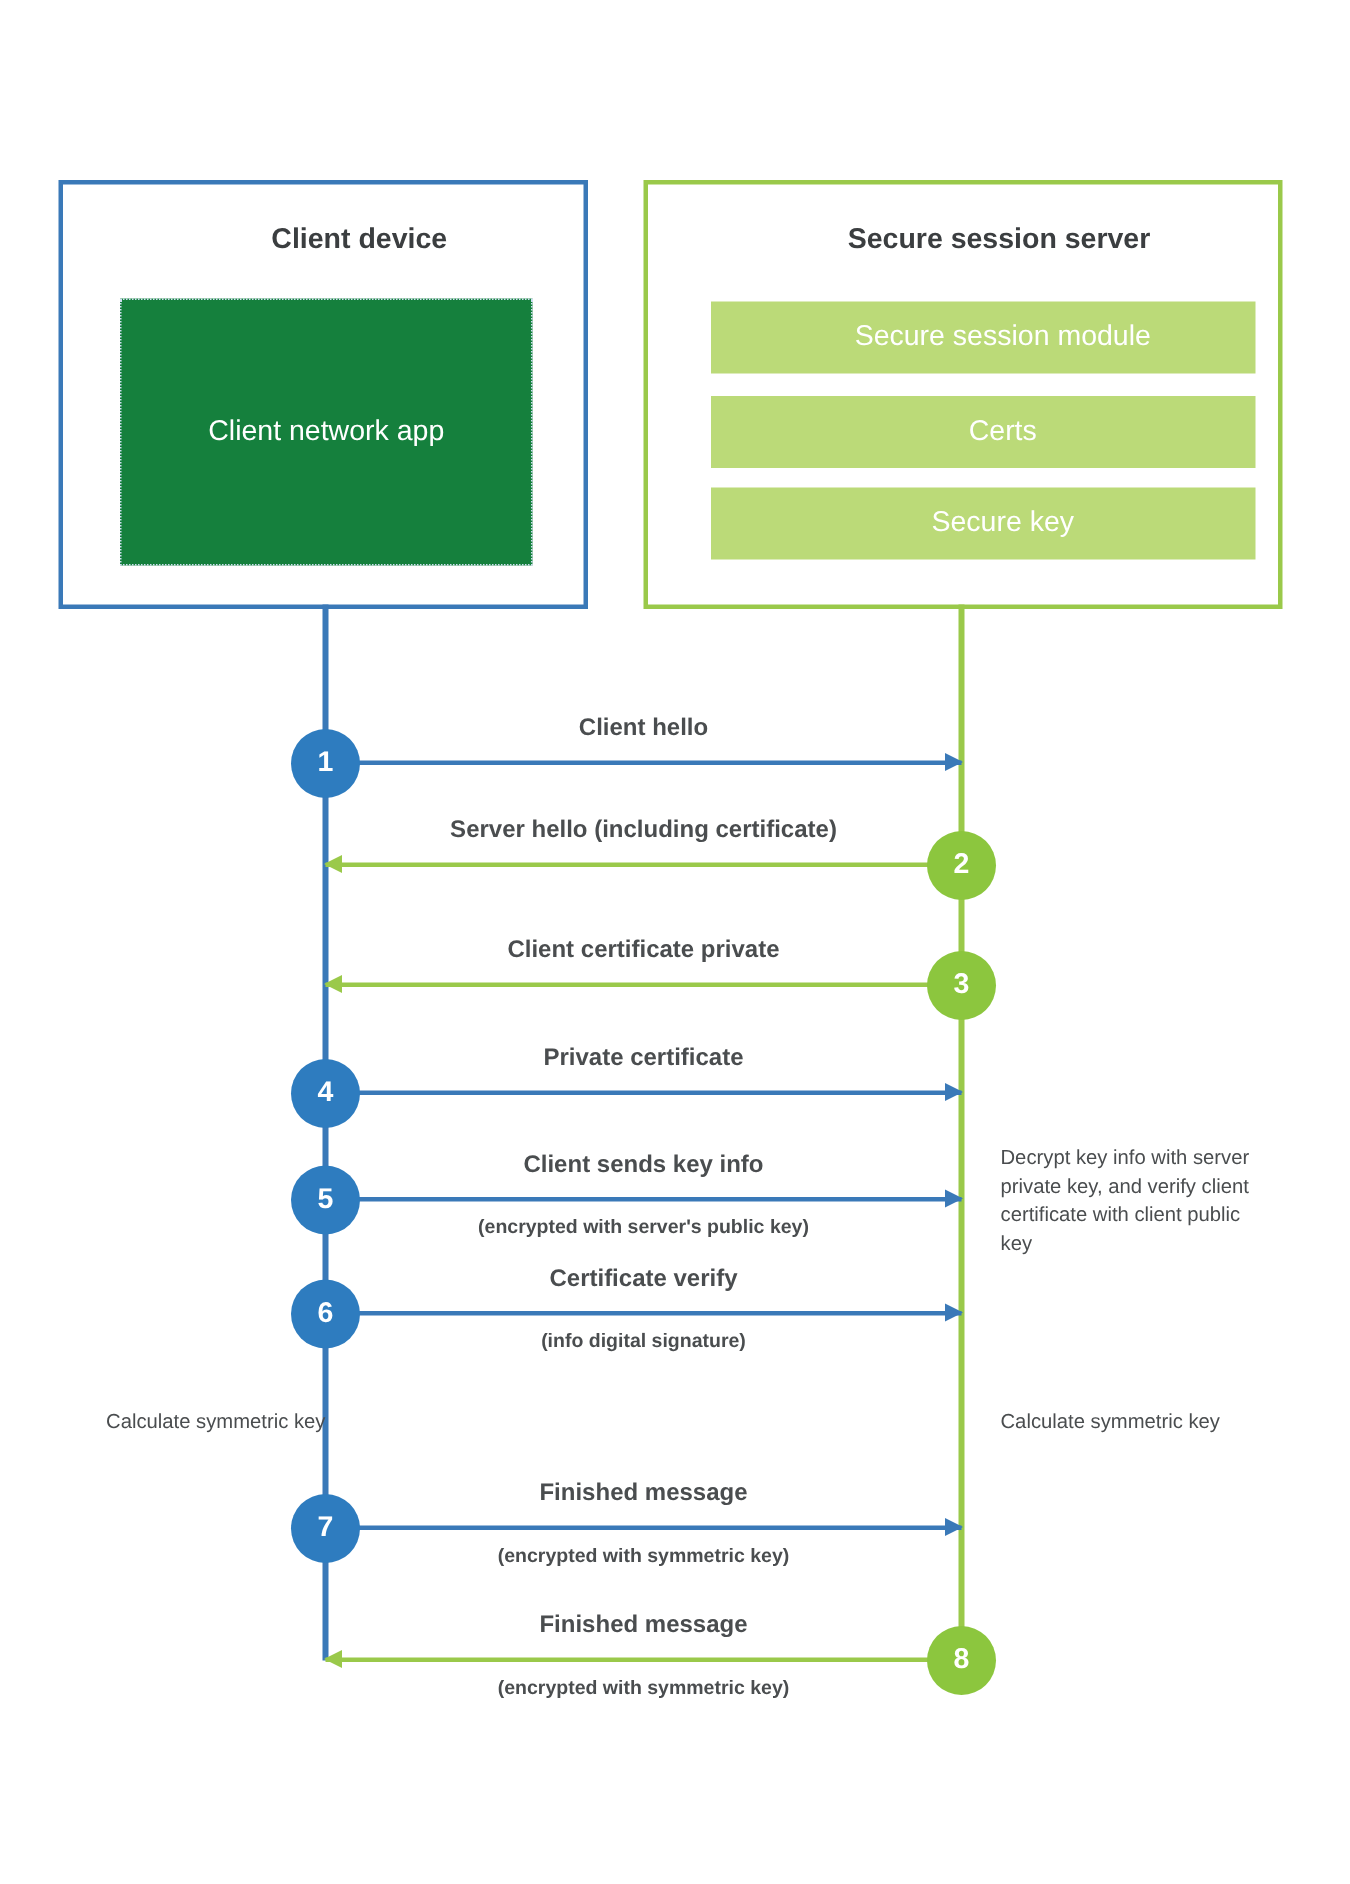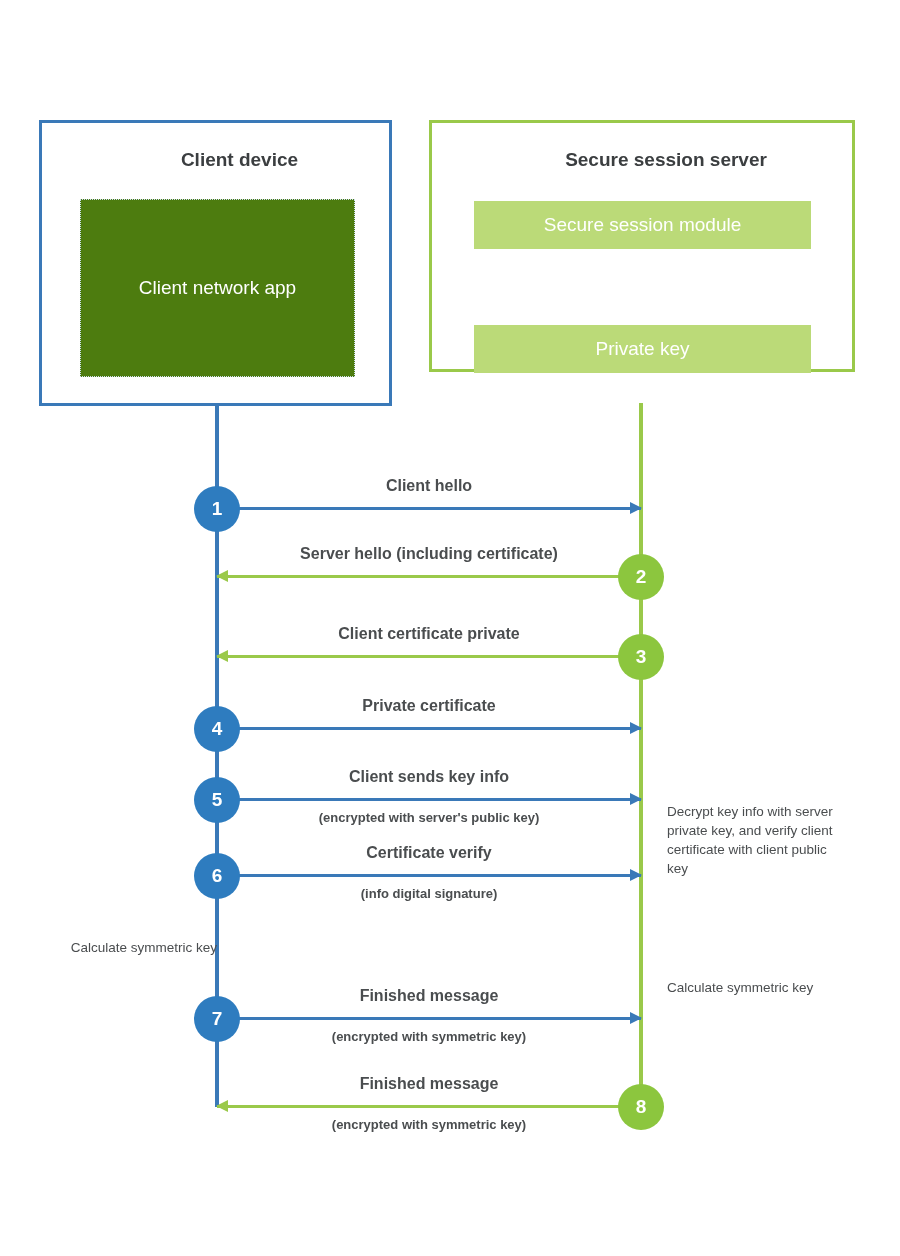--- a/index.html
+++ b/index.html
@@ -39,42 +39,42 @@
     left: 39px;
     top: 120px;
     width: 353px;
     height: 286px;
     border: 3px solid #3a79b8;
   }
   .actor-box.server {
     left: 429px;
     top: 120px;
     width: 426px;
-    height: 252px;
+    height: 286px;
     border: 3px solid #9ac94a;
   }
   .actor-title {
     position: absolute;
     left: 0;
     right: 0;
     top: 26px;
     text-align: center;
     font-size: 19px;
     font-weight: bold;
     color: #3b3e40;
     margin-left: 48px;
   }
 
   .client-app-box {
     position: absolute;
     left: 38px;
     top: 76px;
     width: 275px;
     height: 178px;
-    background: #4d7c0f;
+    background: #15803d;
     border: 1px dotted #cfe0f2;
     box-sizing: border-box;
     display: flex;
     align-items: center;
     justify-content: center;
     text-align: center;
     color: #ffffff;
     font-size: 19px;
     line-height: 1.32;
     font-weight: 400;
@@ -85,20 +85,21 @@
     left: 42px;
     width: 337px;
     height: 48px;
     background: #bbda78;
     display: flex;
     align-items: center;
     justify-content: center;
     color: #ffffff;
     font-size: 19px;
     font-weight: 400;
+    padding-left: 26px;
   }
   .server-bar.b0 { top: 78px; }
   .server-bar.b1 { top: 141px; }
   .server-bar.b2 { top: 202px; }
 
   
   .lifeline {
     position: absolute;
     width: 4px;
   }
@@ -192,38 +193,38 @@
     line-height: 1.42;
     color: #4a4d4f;
   }
   .side-note.left-note {
     right: 667px;
     text-align: right;
   }
   .side-note.right-note {
     left: 667px;
     text-align: left;
-    margin-top: 40px;
   }
 </style>
 </head>
 <body>
 
 <div id="diagram-root">
 
 
   <div class="actor-box client">
     <div class="actor-title">Client device</div>
     <div class="client-app-box">Client network app</div>
   </div>
 
   <div class="actor-box server">
     <div class="actor-title">Secure session server</div>
     <div class="server-bar b0">Secure session module</div>
-    <div class="server-bar b2">Private key</div>
+    <div class="server-bar b1">Certs</div>
+    <div class="server-bar b2">Secure key</div>
   </div>
 
   <div class="lifeline client-line"></div>
   <div class="lifeline server-line"></div>
 
   <div class="side-note right-note" style="top:762px; width:170px;">Decrypt key info with server private key, and verify client certificate with client public key</div>
   <div class="side-note left-note" style="top:938px; width:180px; right:auto; left:37px;">Calculate symmetric key</div>
   <div class="side-note right-note" style="top:938px; width:170px;">Calculate symmetric key</div>
 
   <div id="messages-layer">

